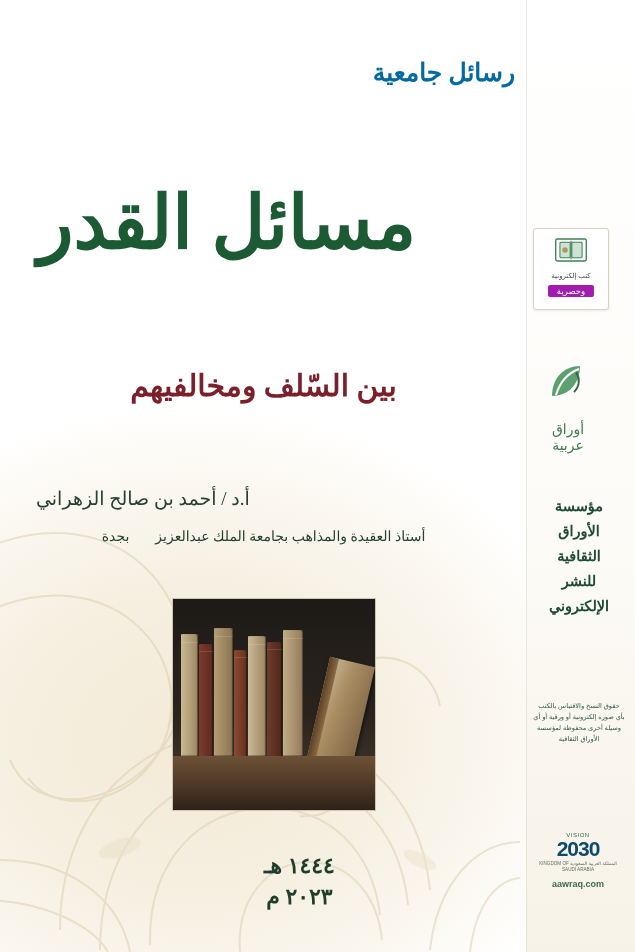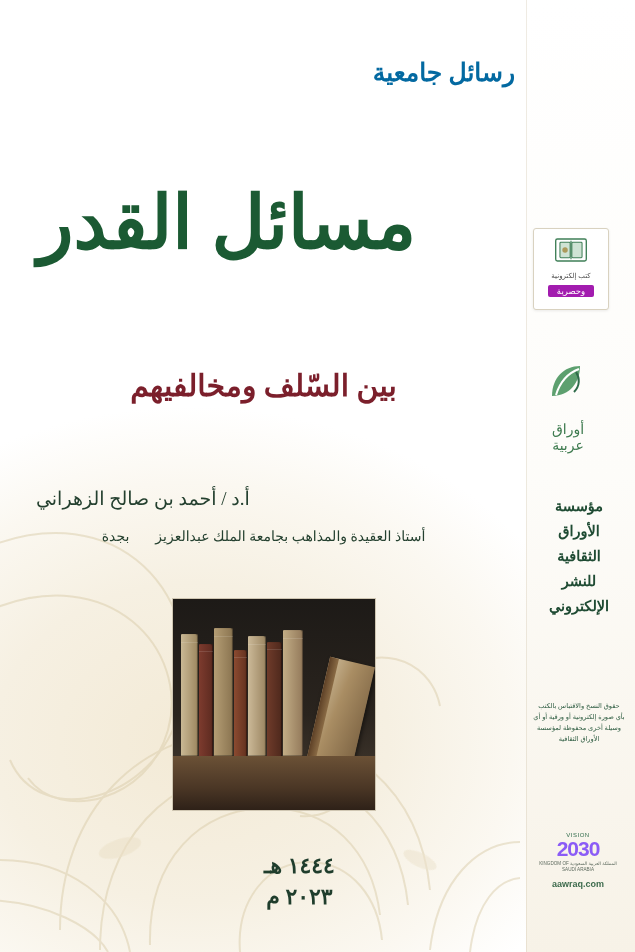--- a/index.html
+++ b/index.html
@@ -140,21 +140,21 @@
   .vision .v-top {
     font-size: 6px;
     color: #2f6b4a;
     font-family: "Liberation Sans", sans-serif;
     letter-spacing: .5px;
   }
   .vision .v-num {
     font-family: "Liberation Sans", sans-serif;
     font-size: 21px;
     font-weight: bold;
-    color: #8b5cf6;
+    color: #0c4a6e;
     letter-spacing: -1px;
     line-height: 22px;
   }
   .vision .v-sub {
     font-size: 4.6px;
     color: #5e6b5f;
     font-family: "Liberation Sans", sans-serif;
     line-height: 6px;
     margin-top: 1px;
   }

